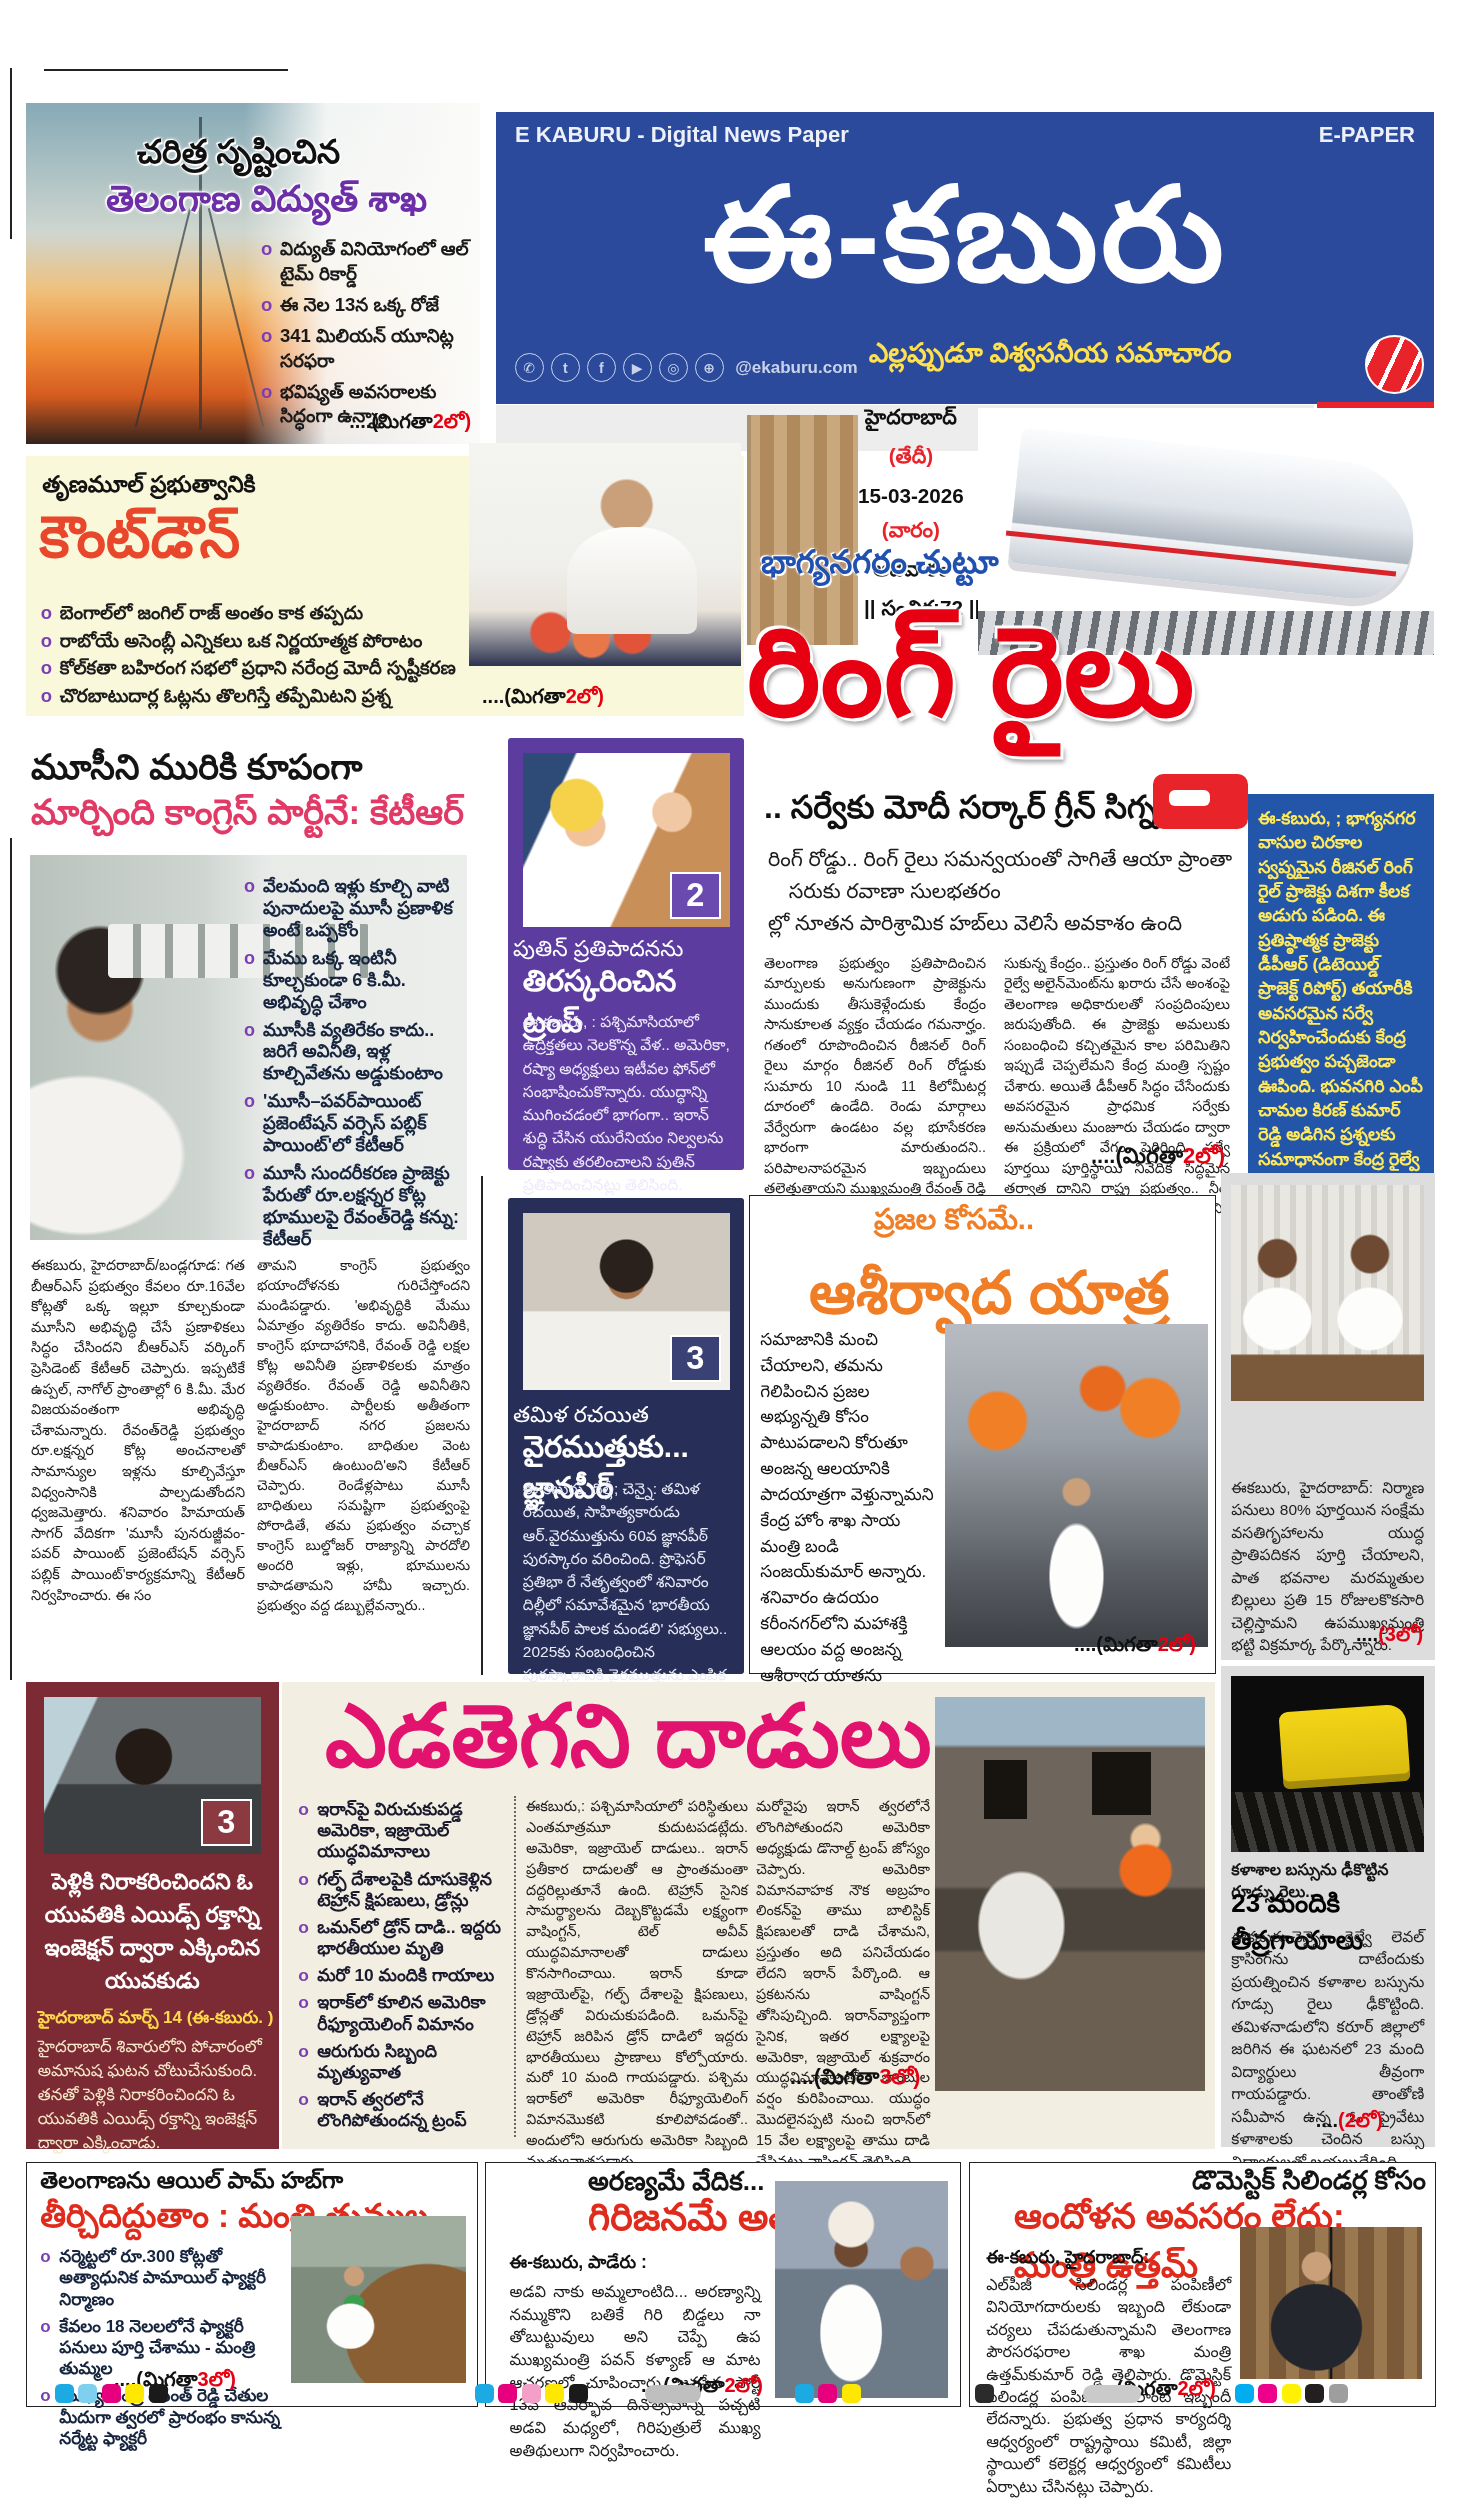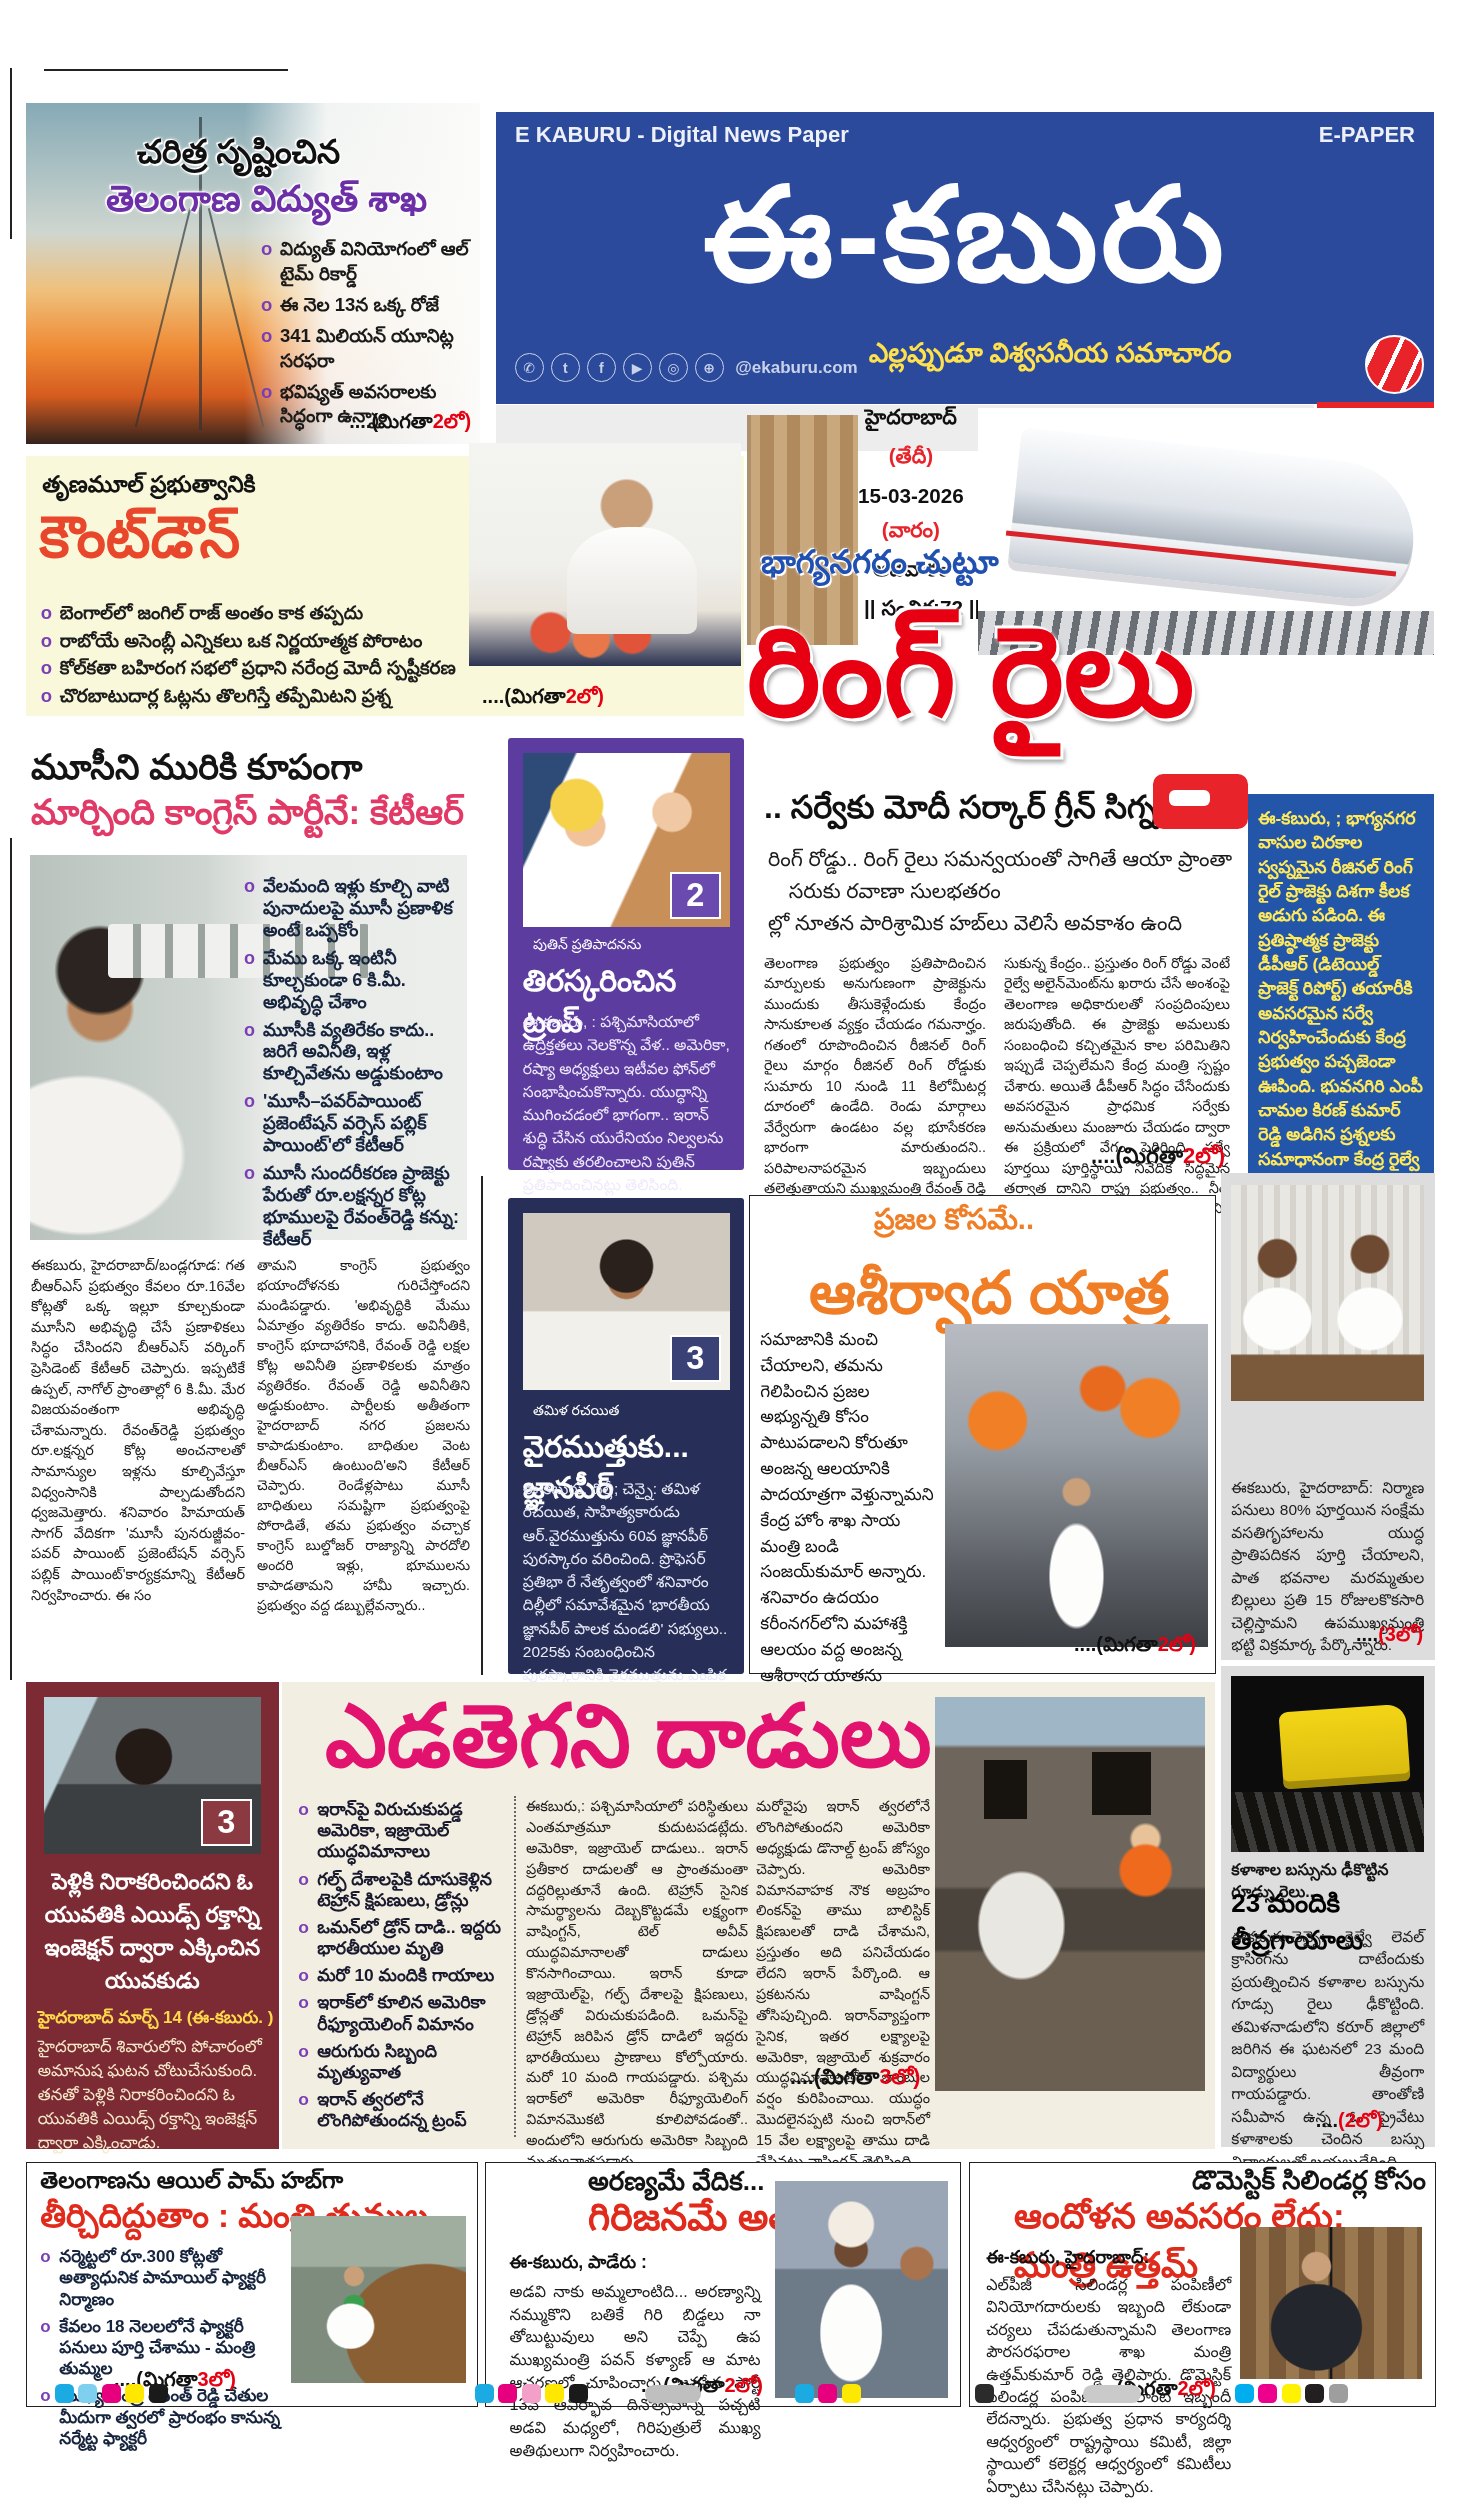--- a/index.html
+++ b/index.html
@@ -125,21 +125,21 @@
       radial-gradient(circle at 30% 42%,#f2c39b 0 11%,rgba(0,0,0,0) 12%),
       radial-gradient(circle at 72% 34%,#f0c9a4 0 10%,rgba(0,0,0,0) 11%),
       linear-gradient(115deg,#2e4a76 18%,#ffffff 19% 58%,#c98f58 59% 100%),#fff;}
   .jnan-photo{height:177px;background:
       radial-gradient(circle at 50% 30%,#2a211c 0 16%,rgba(0,0,0,0) 17%),
       radial-gradient(circle at 50% 38%,#a9744d 0 12%,rgba(0,0,0,0) 13%),
       linear-gradient(180deg,#cfc9bf 0 55%,#f2f0ea 56% 100%);}
   .badge{position:absolute;right:8.9px;bottom:7.4px;width:47px;height:43px;border:2.2px solid #fff;
          display:flex;align-items:center;justify-content:center;font-size:32.5px;font-weight:bold;color:#fff;}
   .badge-purple{background:#6A4AAE;} .badge-navy{background:#3A4275;} .badge-maroon{background:#8C3A42;}
-  .card .ckicker{position:absolute;left:25px;font-size:14px;color:#fff;}
+  .card .ckicker{position:absolute;left:5px;font-size:22px;color:#fff;}
   .card .chead{position:absolute;left:14.8px;font-size:30px;font-weight:bold;color:#fff;}
   .card .cbody{position:absolute;left:14.8px;width:208px;font-size:15.5px;line-height:1.5;color:#EFEAFB;}
   .trump-card .ckicker{top:198px;} .trump-card .chead{top:226px;} .trump-card .cbody{top:272px;}
   .jnan-card .ckicker{top:204px;} .jnan-card .chead{top:232px;} .jnan-card .cbody{top:279px;color:#E8EBF7;}
 
   
   .yatra{left:749px;top:1195px;width:467px;height:479px;background:#fff;border:1.5px solid #222;box-sizing:border-box;}
   .yt-kicker{left:124px;top:7.4px;font-size:29px;font-weight:bold;color:#F07E26;}
   .yt-head{left:59px;top:43px;font-size:59px;font-weight:bold;color:#F07E26;margin-top:20px;}
   .yt-body{left:10.3px;top:131px;width:183px;font-size:17px;line-height:1.52;color:#101010;}

